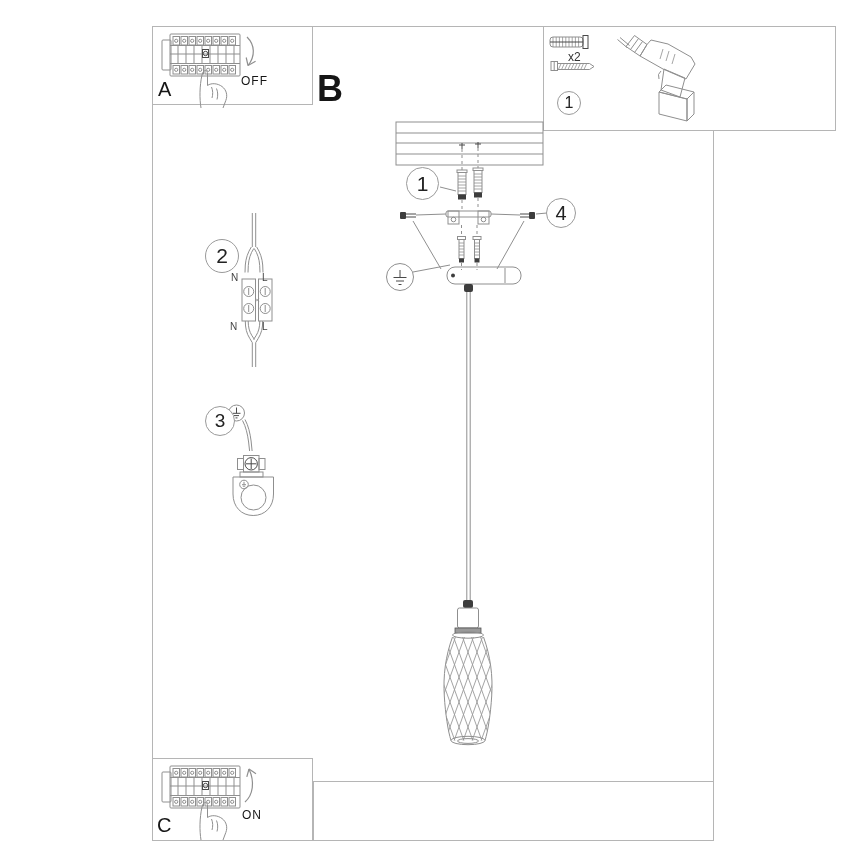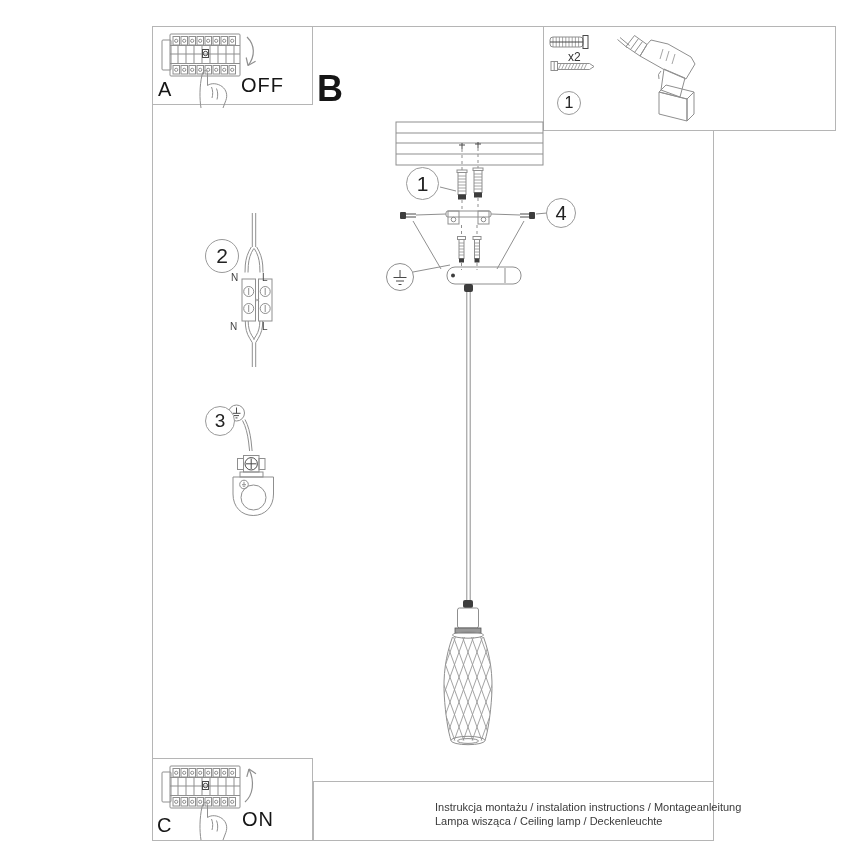--- a/index.html
+++ b/index.html
@@ -9,21 +9,21 @@
   svg { position:absolute; overflow:visible; }
   .ln   { stroke:#8f8f8f; fill:none; stroke-width:1; }
   .ln2  { stroke:#8f8f8f; fill:none; stroke-width:1.2; }
   .lnd  { stroke:#4a4a4a; fill:none; stroke-width:1; }
   .dark { fill:#3d3d3d; stroke:none; }
   .hatch{ stroke:#8f8f8f; fill:none; stroke-width:0.8; }
   .lat  { stroke:#9a9a9a; fill:none; stroke-width:0.9; }
   .lbl { position:absolute; color:#161616; }
   .letter { font-size:20px; }
   .letter-b { font-size:36px; font-weight:600; }
-  .switch-word { font-size:20px; letter-spacing:1px; }
+  .switch-word { font-size:12px; letter-spacing:1px; }
   .circle-num { position:absolute; border:1.2px solid #9a9a9a; border-radius:50%;
     display:flex; align-items:center; justify-content:center; color:#222;
     background:#fff; box-sizing:border-box; }
   .wire-label { position:absolute; font-size:10px; color:#444; }
   .footer-text { position:absolute; left:435px; top:800px; font-size:11px;
     line-height:14px; color:#3a3a3a; }
 </style>
 </head>
 <body>
 
@@ -431,18 +431,14 @@
       <path d="M56.5,58.5 C58,62 58,66 57,69.5" class="ln"></path>
     </g>
     <g>
       <path d="M85,40 C93,33 95,20 89,7" class="ln2"></path>
       <path d="M89,7 L86.8,14.8 M89,7 L96,11.8" class="ln2"></path>
     </g>
   </svg>
   <div class="lbl letter" style="left:157px; top:814px;">C</div>
   <div class="lbl switch-word" style="left:242px; top:808px;">ON</div>
 
-  <div class="footer-text">
-    <div>Instrukcja montażu / instalation instructions / Montageanleitung</div>
-    <div>Lampa wisząca / Ceiling lamp / Deckenleuchte</div>
-  </div>
 
 </div>
 
 </body></html>

